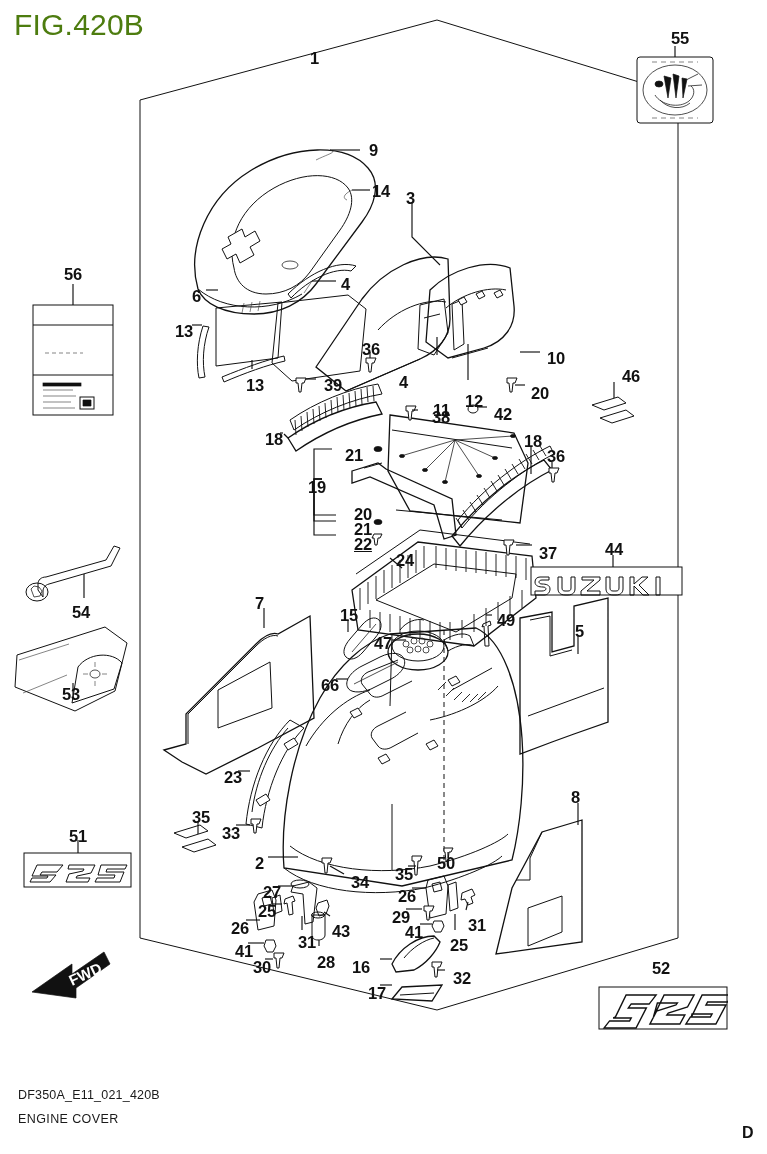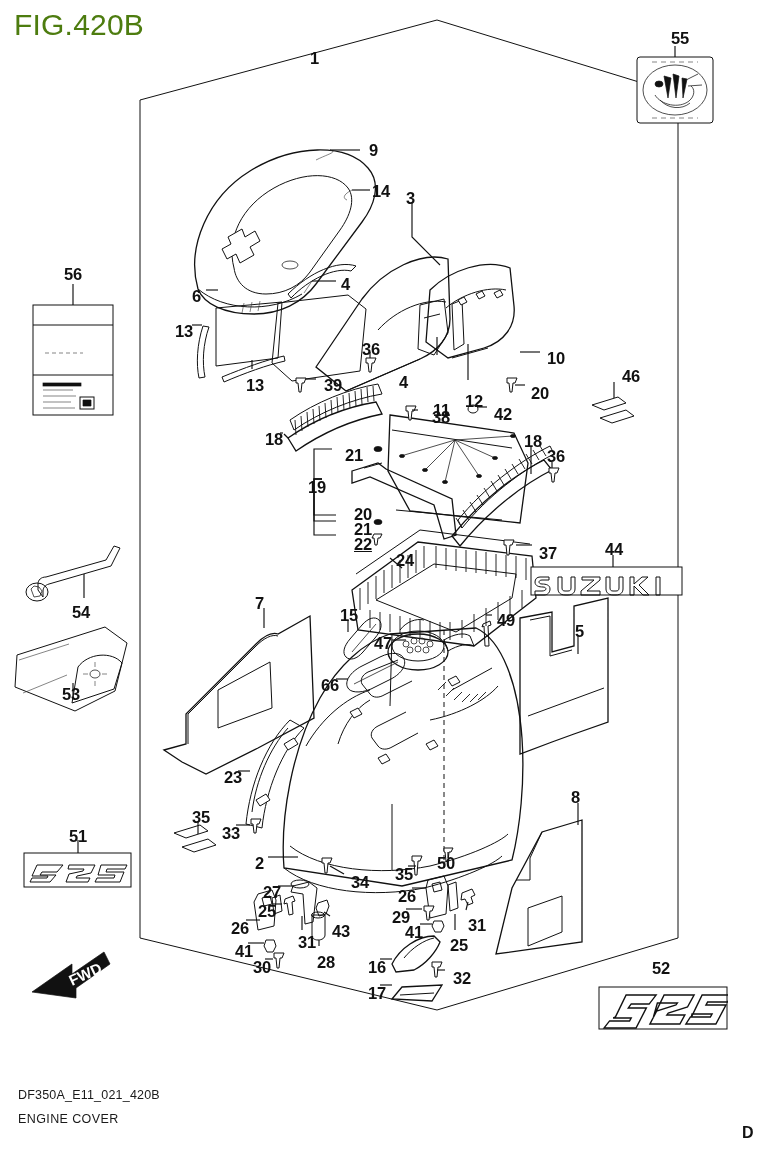--- a/index.html
+++ b/index.html
@@ -557,21 +557,21 @@
       <div class="cn" style="left: 231px; top: 920px;">26</div>
       <div class="cn" style="left: 298px; top: 934px;">31</div>
       <div class="cn" style="left: 332px; top: 923px;">43</div>
       <div class="cn" style="left: 317px; top: 954px;">28</div>
       <div class="cn" style="left: 235px; top: 943px;">41</div>
       <div class="cn" style="left: 253px; top: 959px;">30</div>
       <div class="cn" style="left: 392px; top: 909px;">29</div>
       <div class="cn" style="left: 405px; top: 924px;">41</div>
       <div class="cn" style="left: 468px; top: 917px;">31</div>
       <div class="cn" style="left: 450px; top: 937px;">25</div>
-      <div class="cn" style="left: 368px; top: 959px;">16</div>
+      <div class="cn" style="left: 352px; top: 959px;">16</div>
       <div class="cn" style="left: 453px; top: 970px;">32</div>
       <div class="cn" style="left: 368px; top: 985px;">17</div>
       <div class="cn" style="left: 652px; top: 960px; text-align: center;">52</div>
       <div class="cn" style="left: 671px; top: 30px;">55</div>
       <div class="cn" style="left: 64px; top: 266px;">56</div>
     </div>
 
   <div style="position:absolute;left:598px;top:986px;width:130px;height:44px;">
     <svg viewBox="0 0 130 44" style="width:130px;height:44px;">
       <rect x="1" y="1" width="128" height="42" fill="#fff" stroke="#111" stroke-width="1"></rect>

